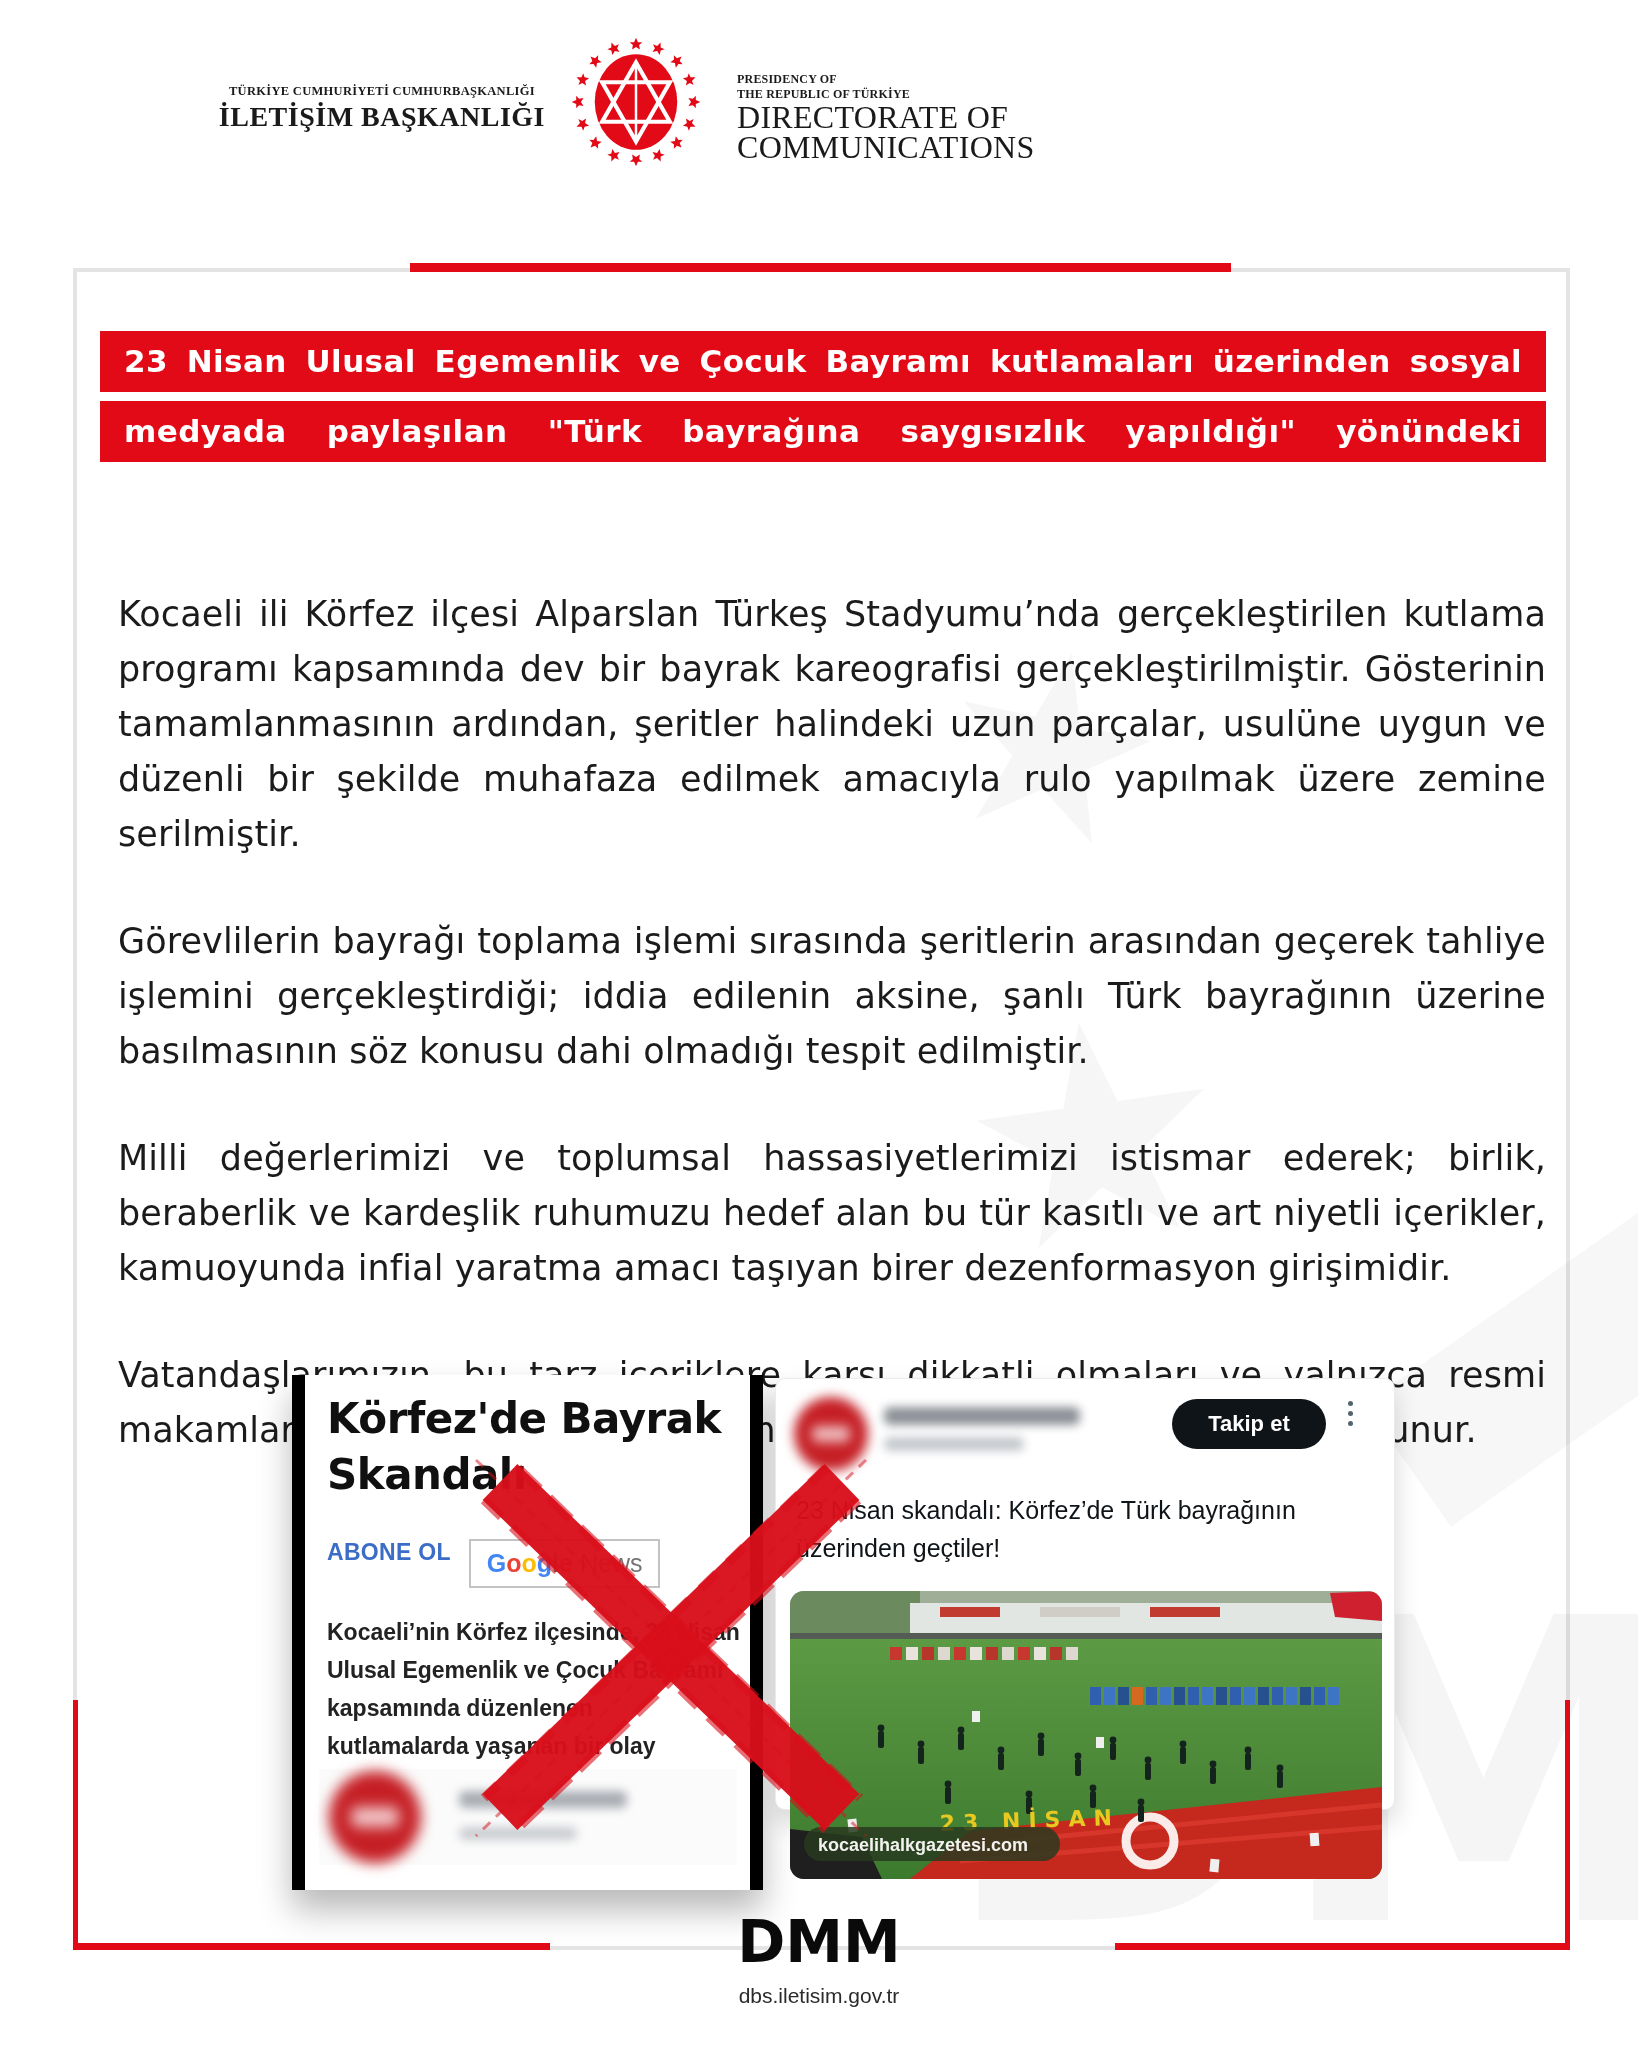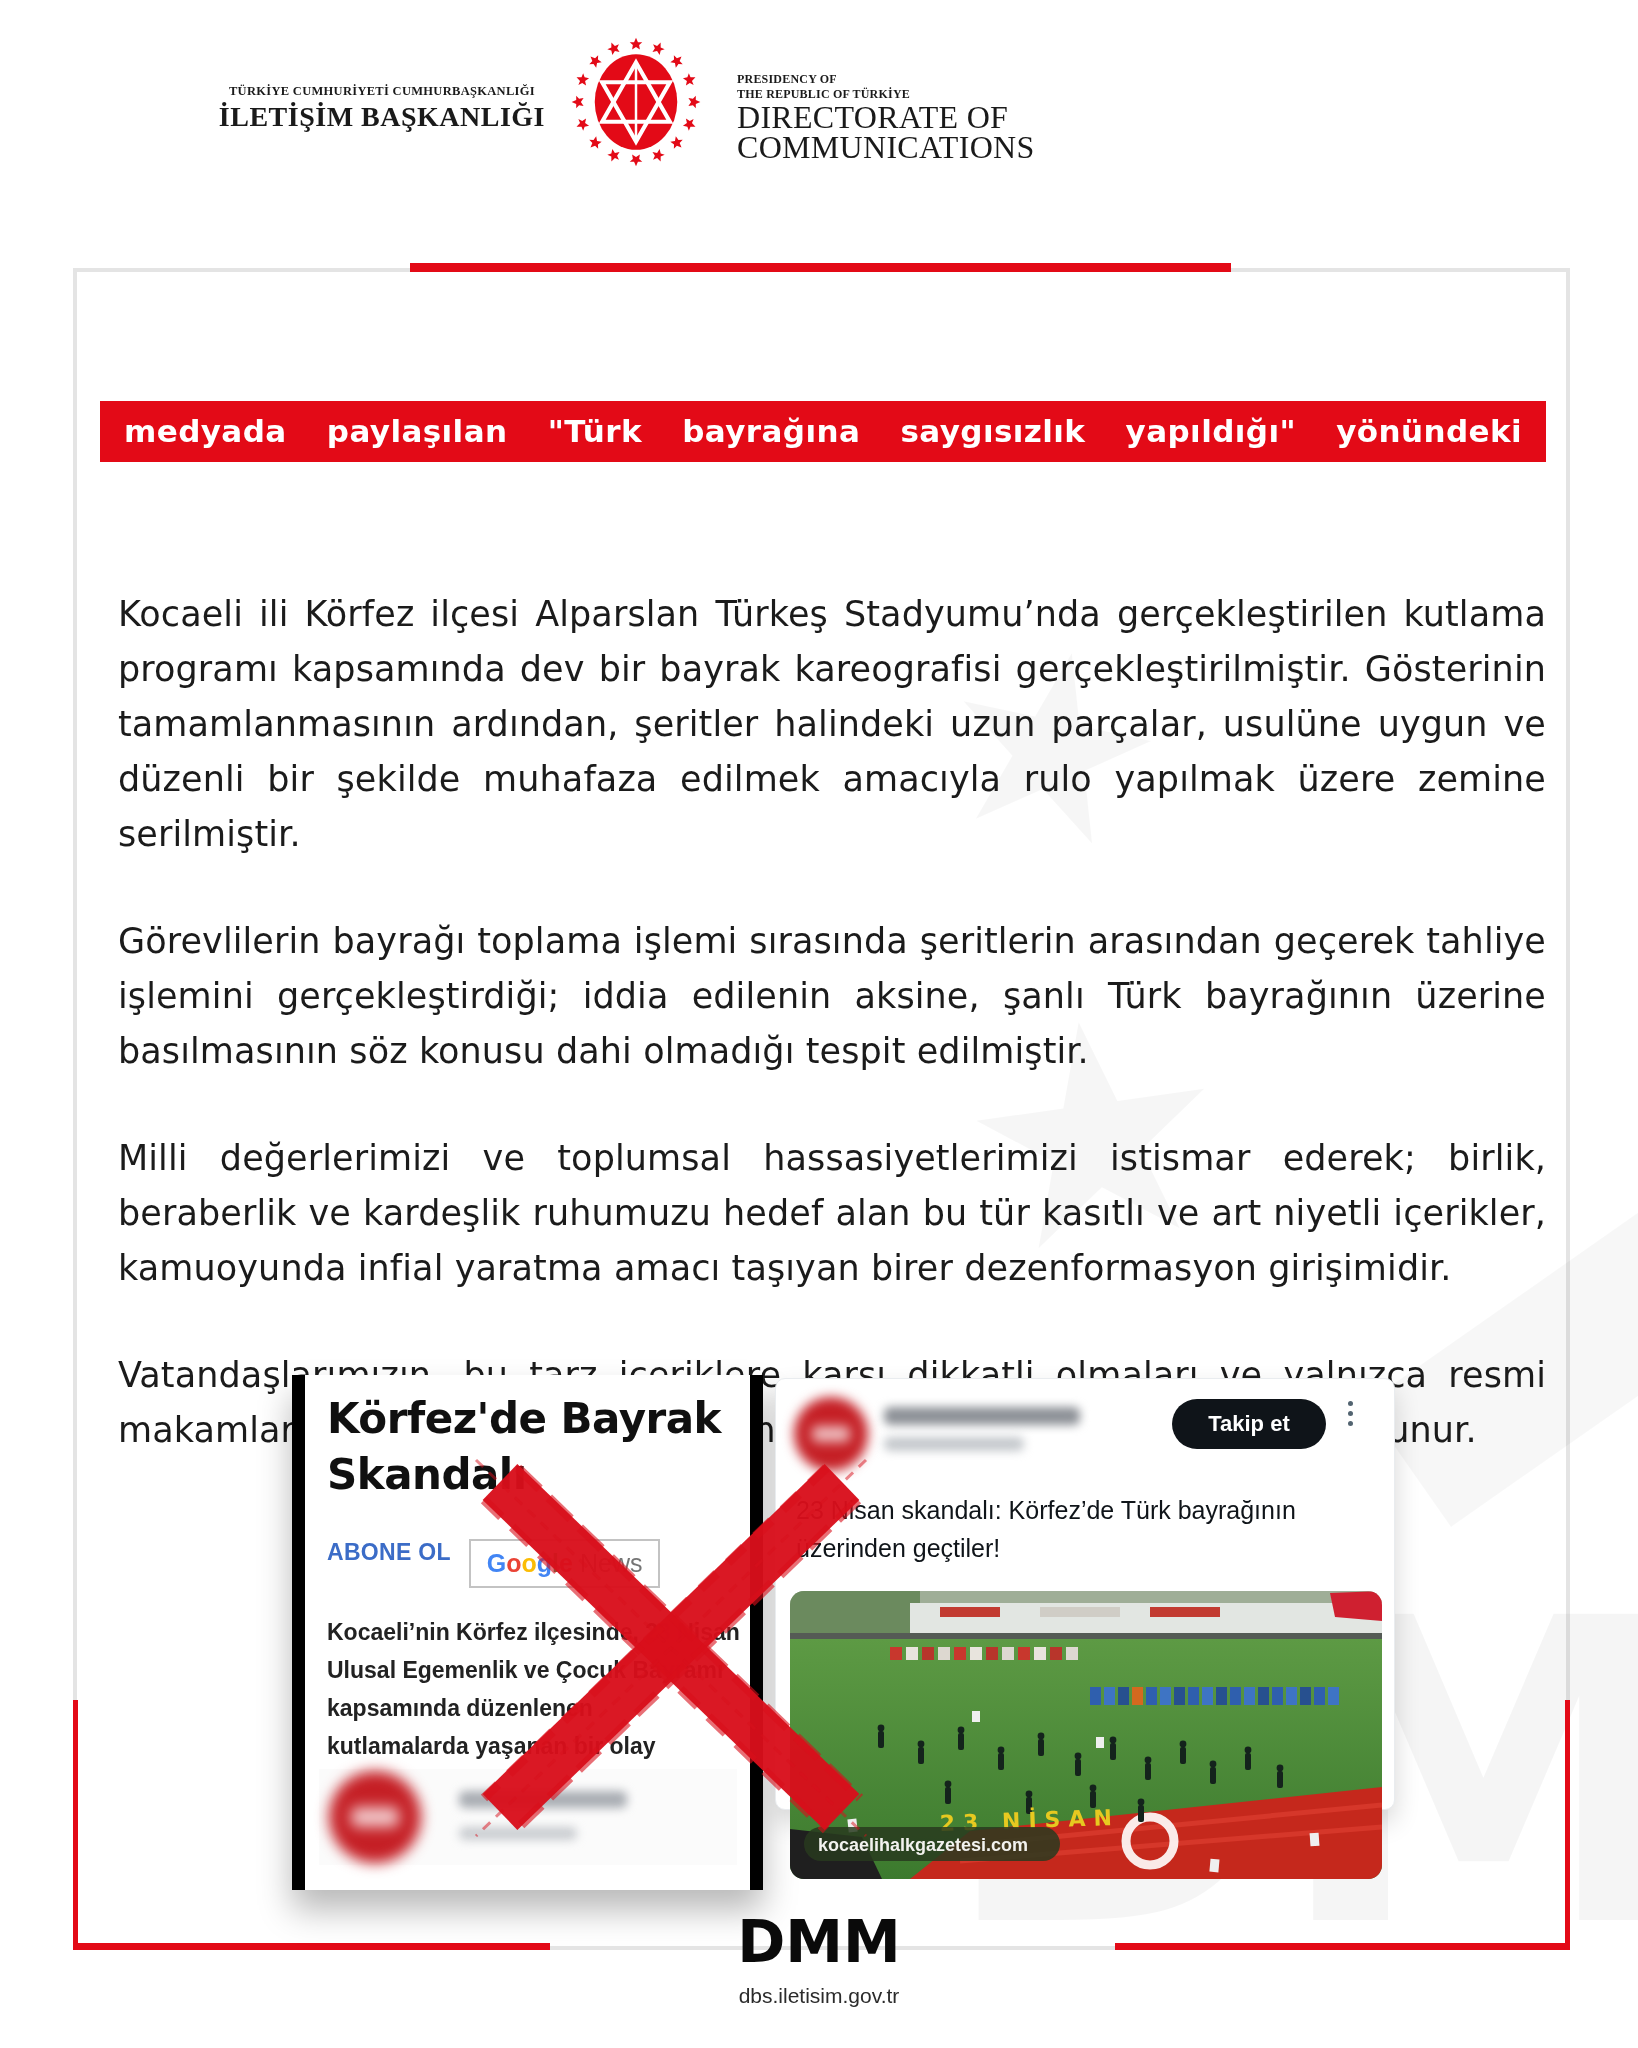--- a/index.html
+++ b/index.html
@@ -204,20 +204,21 @@
       <div class="big">DIRECTORATE OF</div>
       <div class="big">COMMUNICATIONS</div>
     </div>
 
     <div class="topbar"></div>
     <div class="red-accent ra-left"></div>
     <div class="red-accent ra-right"></div>
     <div class="red-accent ra-bot-l"></div>
     <div class="red-accent ra-bot-r"></div>
 
+    <div class="banner-line bl1">23 Nisan Ulusal Egemenlik ve Çocuk Bayramı kutlamaları üzerinden sosyal</div>
     <div class="banner-line bl2">medyada paylaşılan "Türk bayrağına saygısızlık yapıldığı" yönündeki</div>
 
     <div class="bodytext">
       <p>Kocaeli ili Körfez ilçesi Alparslan Türkeş Stadyumu’nda gerçekleştirilen kutlama programı kapsamında dev bir bayrak kareografisi gerçekleştirilmiştir. Gösterinin tamamlanmasının ardından, şeritler halindeki uzun parçalar, usulüne uygun ve düzenli bir şekilde muhafaza edilmek amacıyla rulo yapılmak üzere zemine serilmiştir.</p>
       <p>Görevlilerin bayrağı toplama işlemi sırasında şeritlerin arasından geçerek tahliye işlemini gerçekleştirdiği; iddia edilenin aksine, şanlı Türk bayrağının üzerine basılmasının söz konusu dahi olmadığı tespit edilmiştir.</p>
       <p>Milli değerlerimizi ve toplumsal hassasiyetlerimizi istismar ederek; birlik, beraberlik ve kardeşlik ruhumuzu hedef alan bu tür kasıtlı ve art niyetli içerikler, kamuoyunda infial yaratma amacı taşıyan birer dezenformasyon girişimidir.</p>
       <p>Vatandaşlarımızın, bu tarz içeriklere karşı dikkatli olmaları ve yalnızca resmi makamlar tarafından yapılan açıklamalara itibar etmeleri önemle rica olunur.</p>
     </div>
 
     <div class="news-card">

